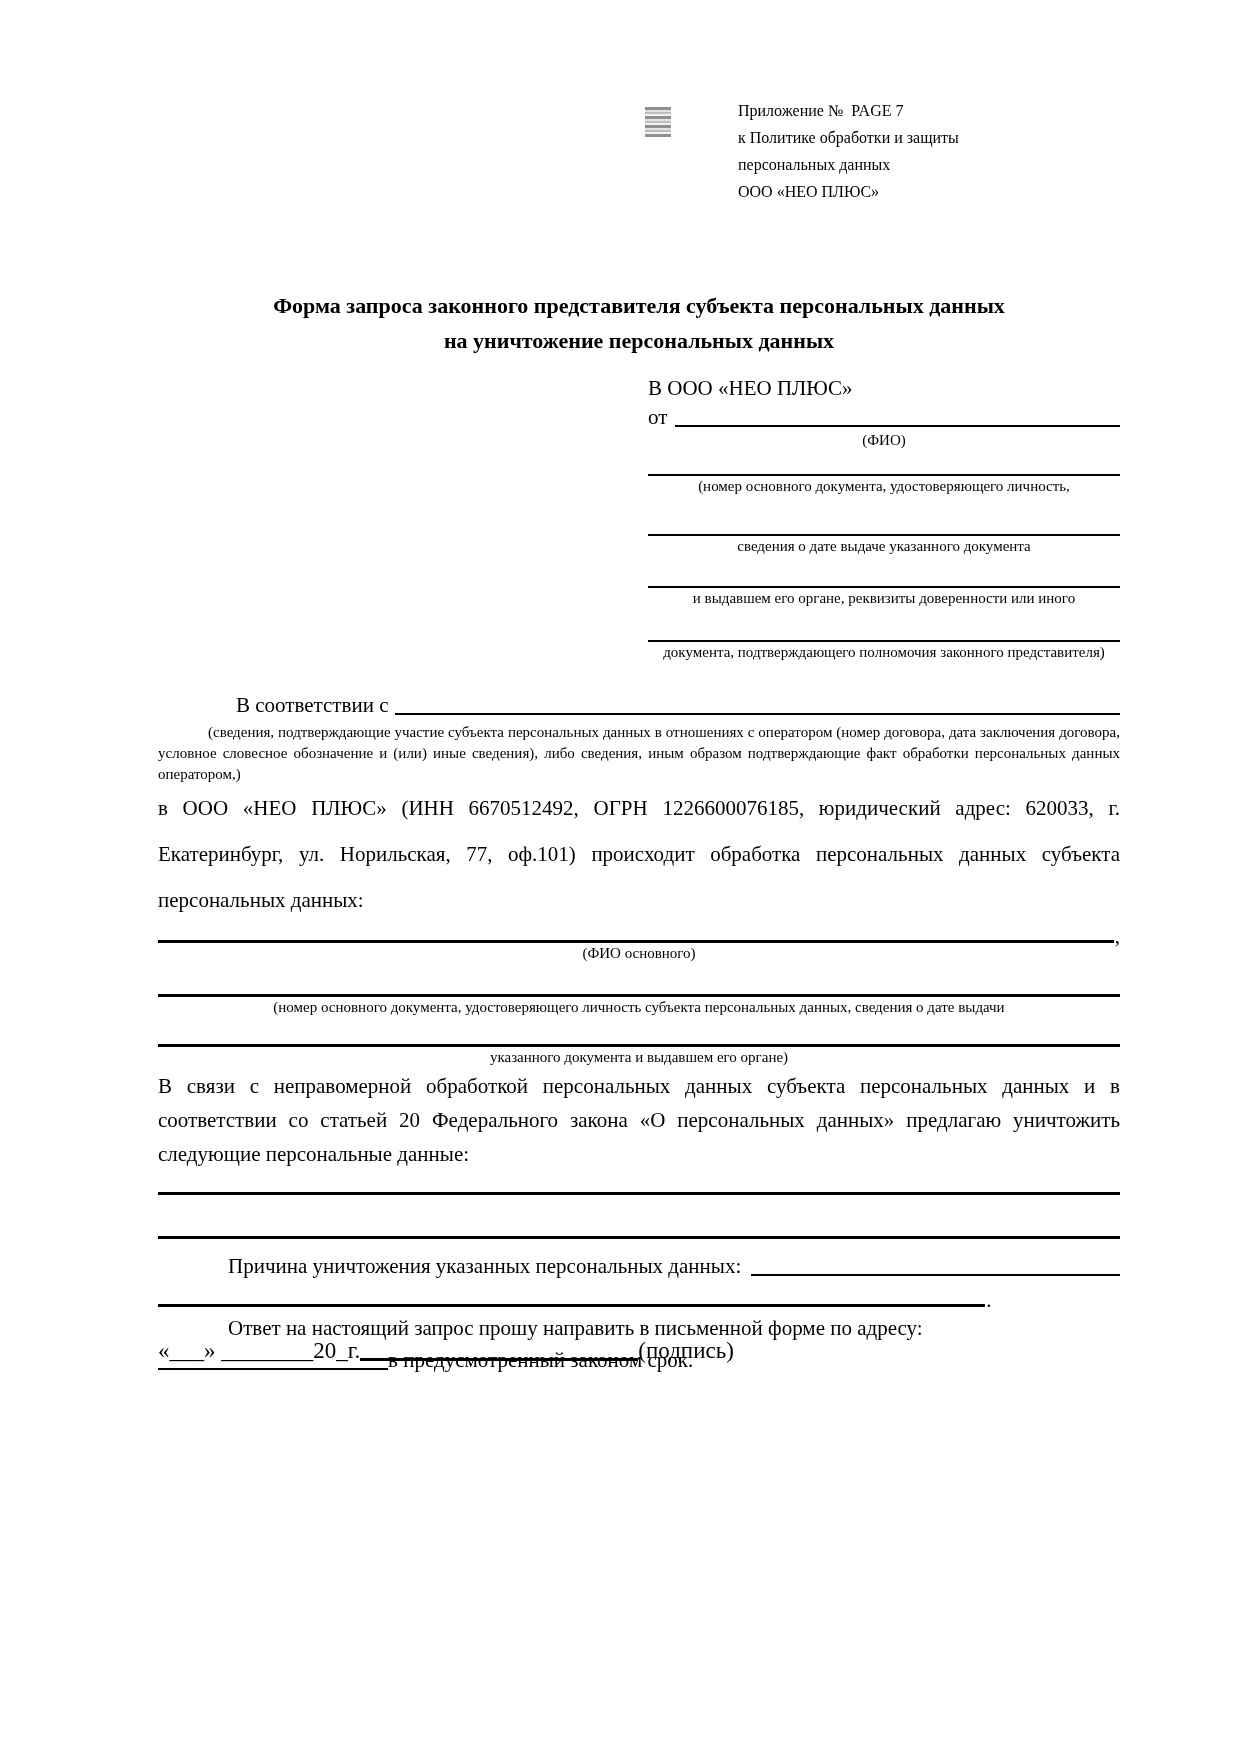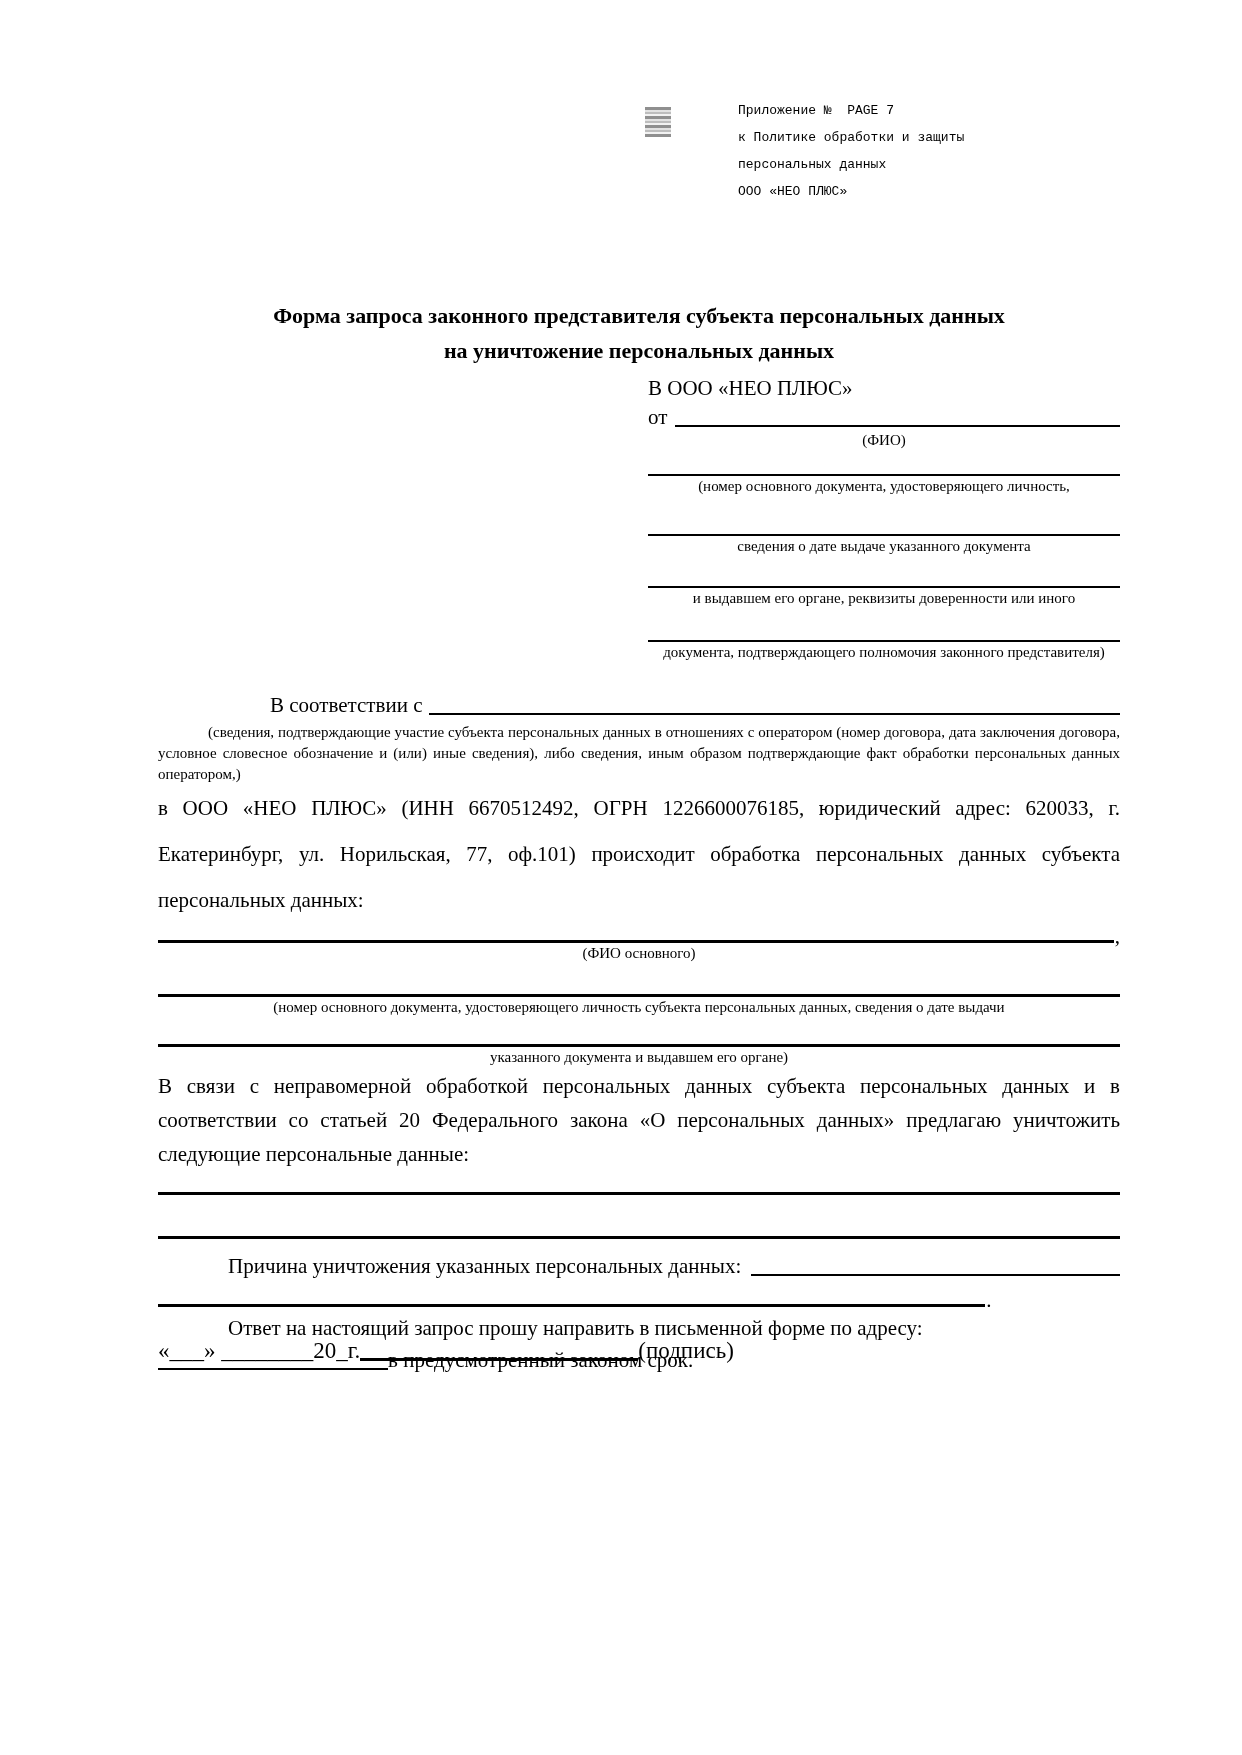--- a/index.html
+++ b/index.html
@@ -11,43 +11,43 @@
     color:#000;
     overflow:hidden;
   }
 
   
   .hdr-icon {
     position:absolute; left:645px; top:107px;
     width:26px; height:30px;
     background:repeating-linear-gradient(180deg,#8f8f8f 0 3px,#e2e2e2 3px 5px,#bdbdbd 5px 7px,#f2f2f2 7px 9px);
   }
-  .hdr { position:absolute; left:738px; top:97px; font-size:13px; line-height:27px;font-family:Liberation Mono, monospace; }
+  .hdr { position:absolute; left:738px; top:97px; font-size:16px; line-height:27px; }
 
   
   .title {
-    position:absolute; left:158px; top:298px; width:962px;
+    position:absolute; left:158px; top:288px; width:962px;
     font-size:22px; font-weight:bold; line-height:35px; text-align:center;
   }
 
   
   .addr { position:absolute; left:648px; top:374px; width:472px; font-size:21px; }
   .addr-org { line-height:28px; }
   .row { display:flex; }
   .fill { flex:1 1 auto; border-bottom:2px solid #000; margin-bottom:3px; }
   .addr-from { line-height:26px; margin-top:2px;align-items:flex-end; }
   .addr-from .from-word { padding-right:8px; }
   .cap { font-size:15px; line-height:20px; text-align:center; }
   .addr-line { height:0; border-bottom:2px solid #000; }
   .mt38 { margin-top:38px; } .mt30 { margin-top:30px; } .mt32 { margin-top:32px; } .mt24 { margin-top:24px; }
 
   
   .main { position:absolute; left:158px; top:692px; width:962px; font-size:21px; }
   .accordance { line-height:26px; }
-  .accordance .lbl { margin-left:112px; padding-right:6px; white-space:nowrap;text-align:center; }
+  .accordance .lbl { margin-left:78px; padding-right:6px; white-space:nowrap;text-align:center; }
   .note { font-size:15px; line-height:21px; text-align:justify; text-indent:50px; margin-top:4px; }
   .para { line-height:46px; text-align:justify; }
   .para2 { line-height:34px; text-align:justify; margin-top:2px; }
   .blank-row { display:flex; height:16px; font-size:21px; }
   .blank-row .fill3 { flex:1 1 auto; border-bottom:3px solid #000; }
   .blank-row .tail { align-self:flex-end; line-height:14px; padding-left:1px; }
   .cap-wide { font-size:15px; line-height:20px; text-align:center; }
   .reason { line-height:26px; margin-top:14px; }
   .reason .lbl { margin-left:70px; padding-right:10px; white-space:nowrap; }
   .resp-label { line-height:26px; margin-top:8px; }

